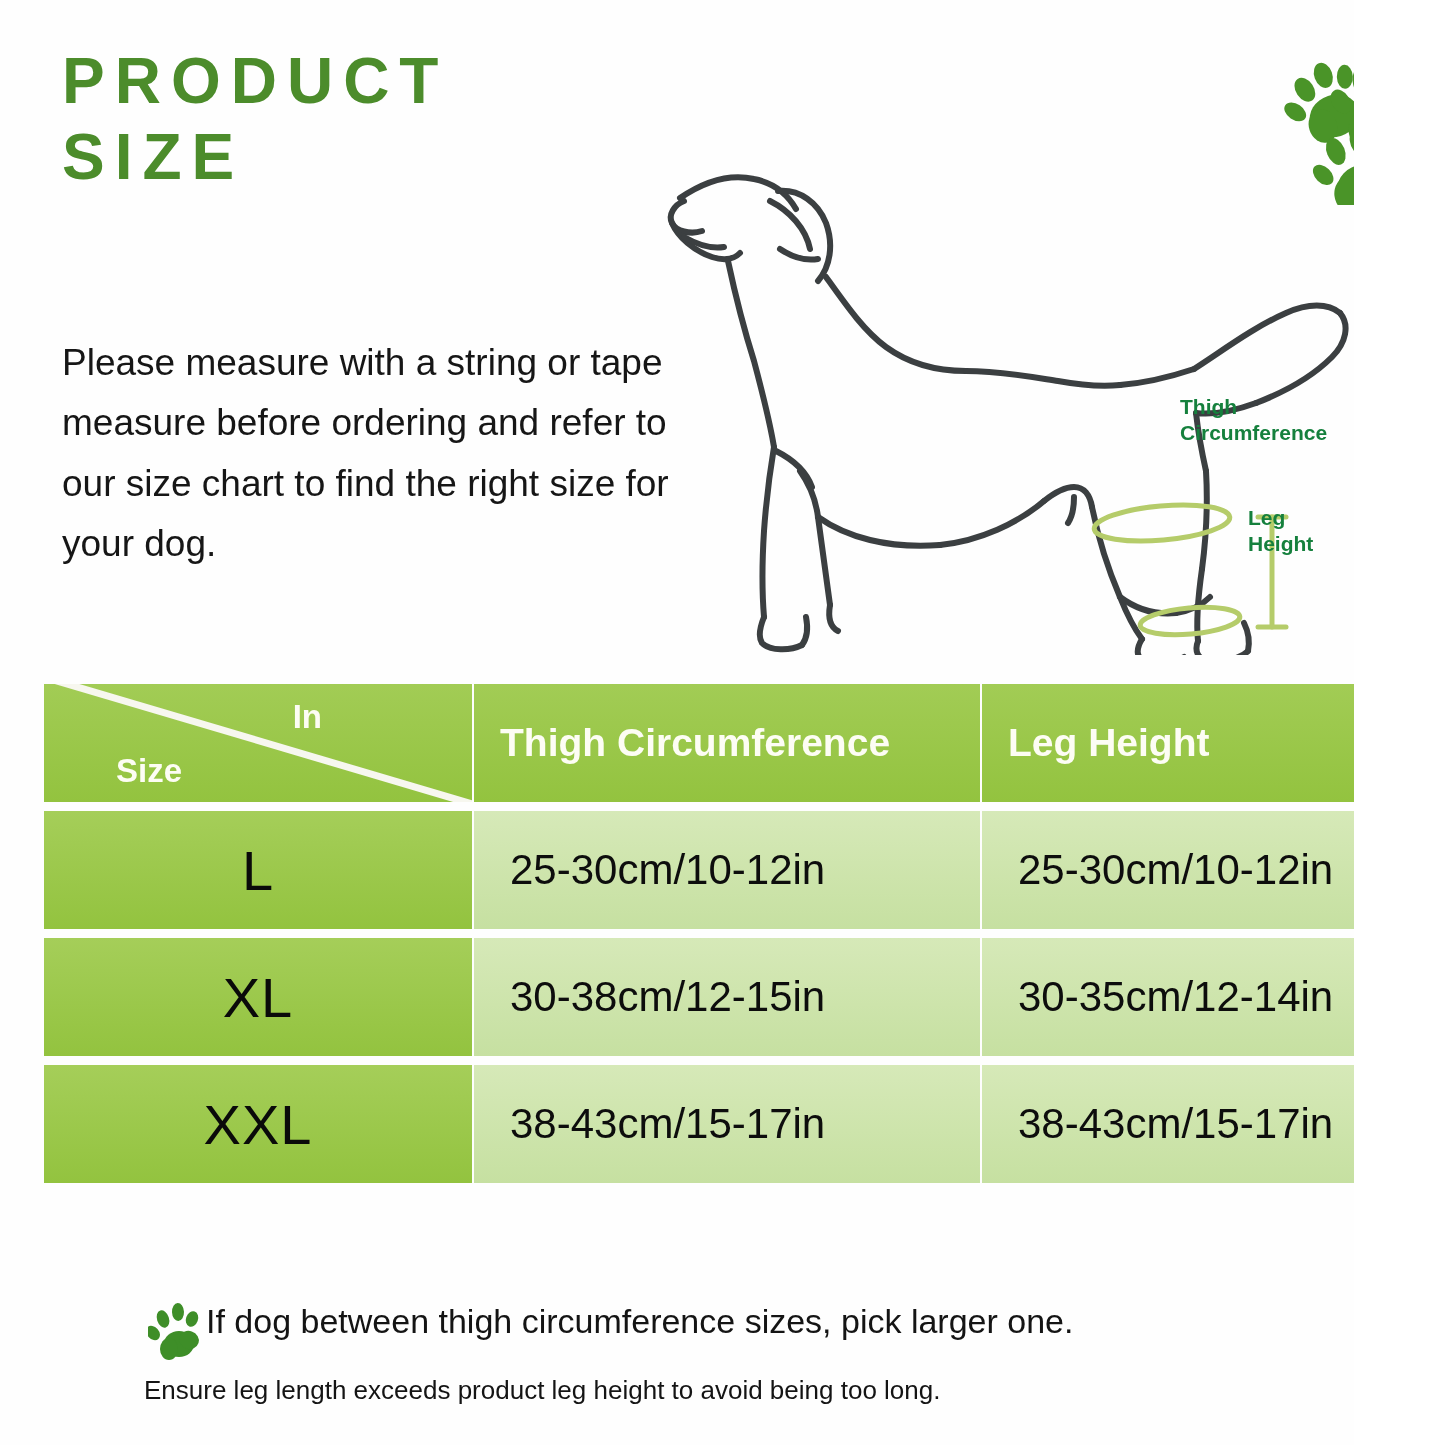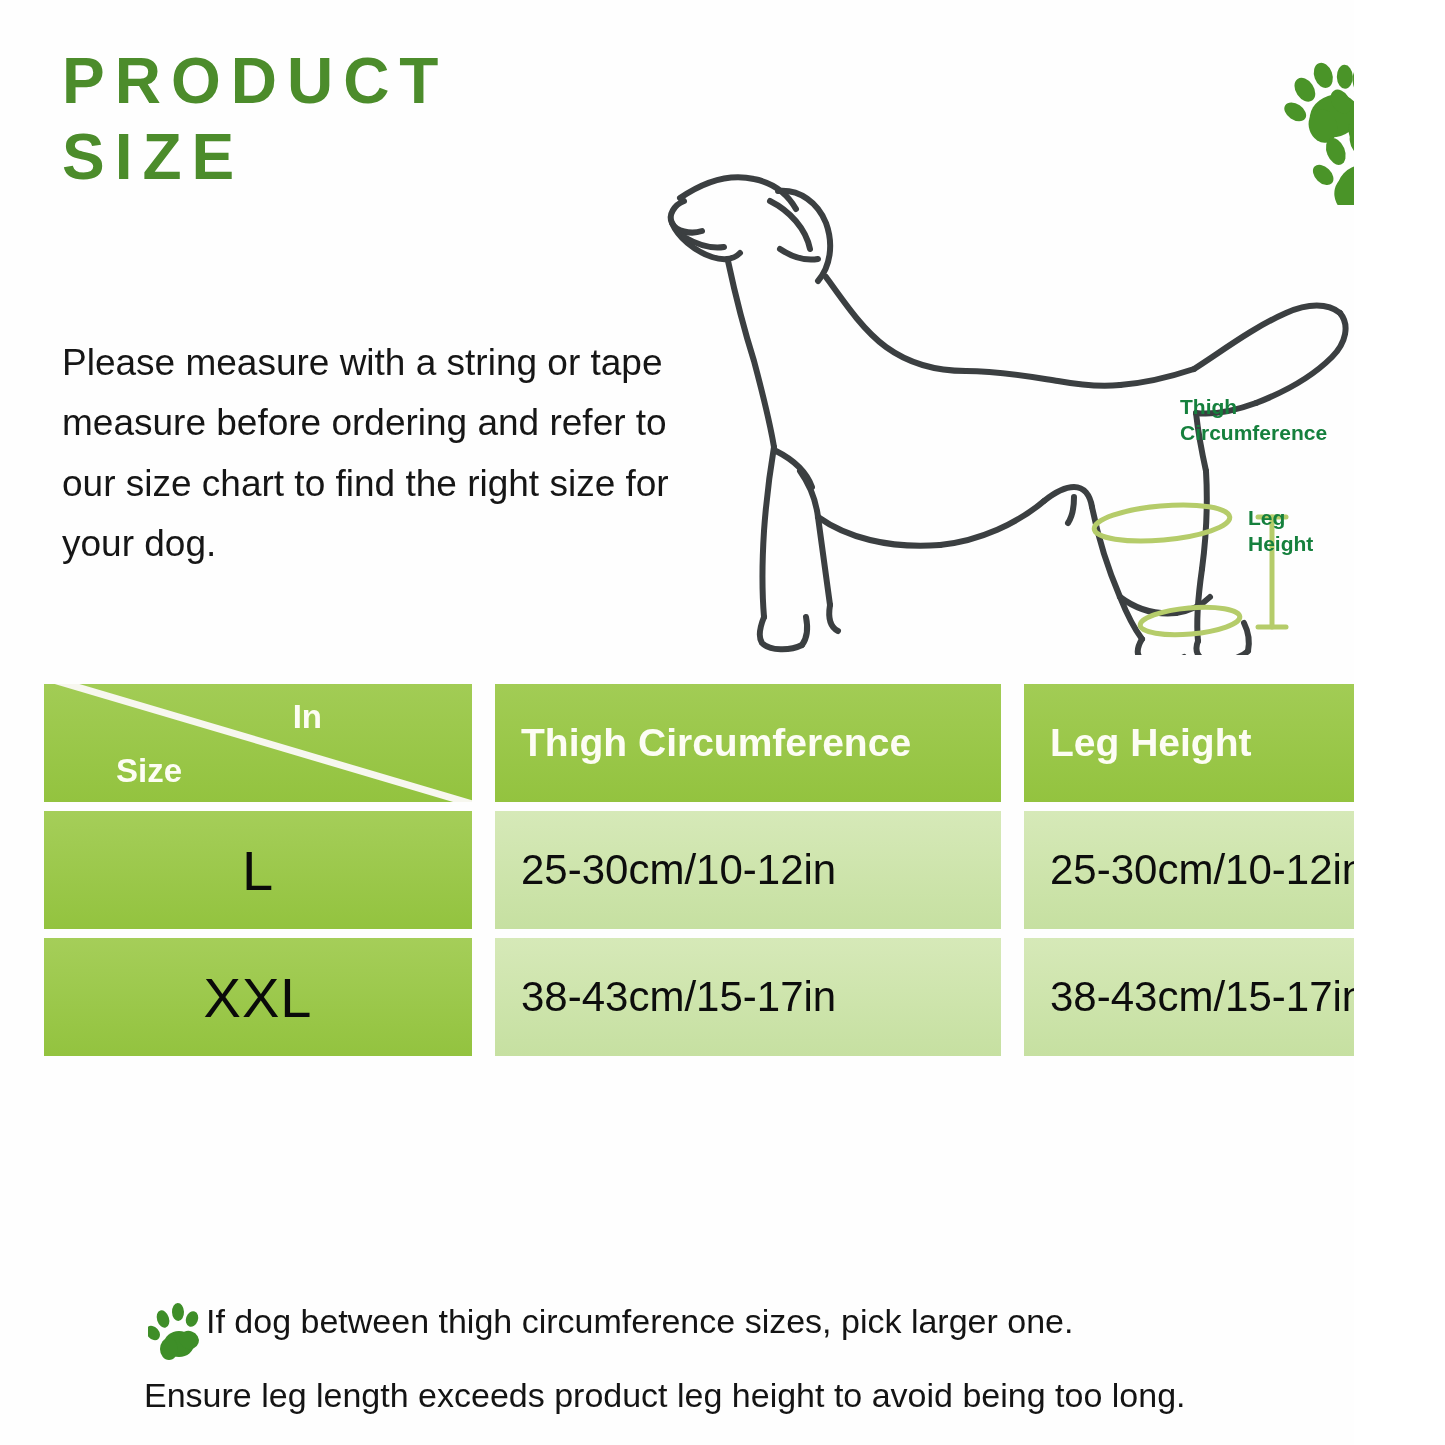--- a/index.html
+++ b/index.html
@@ -87,21 +87,21 @@
 
   
   .table {
     position: absolute;
     left: 44px;
     top: 684px;
     width: 1362px;
   }
   .trow {
     display: flex;
-    gap: 23px;
+    gap: 2px;
     margin-bottom: 9px;
   }
   .trow:last-child { margin-bottom: 12px; }
 
   .c1 { width: 428px; flex: none; }
   .c2 { width: 506px; flex: none; }
   .c3 { width: 408px; flex: none; }
 
   .cell {
     box-sizing: border-box;
@@ -157,21 +157,21 @@
     height: 118px;
     justify-content: center;
     color: #0a0a0a;
     font-size: 56px;
     font-weight: normal;
     letter-spacing: 1px;
   }
   .val-cell {
     background: linear-gradient(180deg, #d6e9b8 0%, #c6e0a1 100%);
     height: 118px;
-    padding-left: 26px;
+    padding-left: 36px;
     color: #0d0d0d;
     font-size: 42px;
     font-weight: normal;
     font-family: "Liberation Sans", sans-serif;
   }
 
   
   .notes {
     position: absolute;
     left: 148px;
@@ -186,21 +186,21 @@
   .paw-small { width: 56px; height: 60px; flex: none; margin-top: 2px; }
   .note-text {
     font-size: 34px;
     color: #141414;
     line-height: 1.25;
     font-family: "Liberation Sans", sans-serif;
   }
   .note-line-2 {
     margin-top: 12px;
     margin-left: -4px;
-    font-size: 34px;
+    font-size: 26px;
     color: #141414;
     line-height: 1.25;
   }
 </style>
 </head>
 <body>
 
 <div class="page">
 
   <div class="title">PRODUCT
@@ -325,20 +325,25 @@
       <div class="cell c2 head-cell">Thigh Circumference</div>
       <div class="cell c3 head-cell">Leg Height</div>
     </div>
 
     <div class="trow">
       <div class="cell c1 size-cell">L</div>
       <div class="cell c2 val-cell">25-30cm/10-12in</div>
       <div class="cell c3 val-cell">25-30cm/10-12in</div>
     </div>
 
+    <div class="trow">
+      <div class="cell c1 size-cell">XL</div>
+      <div class="cell c2 val-cell">30-38cm/12-15in</div>
+      <div class="cell c3 val-cell">30-35cm/12-14in</div>
+    </div>
 
     <div class="trow">
       <div class="cell c1 size-cell">XXL</div>
       <div class="cell c2 val-cell">38-43cm/15-17in</div>
       <div class="cell c3 val-cell">38-43cm/15-17in</div>
     </div>
   </div>
 
   <div class="notes">
     <div class="note-line-1">

